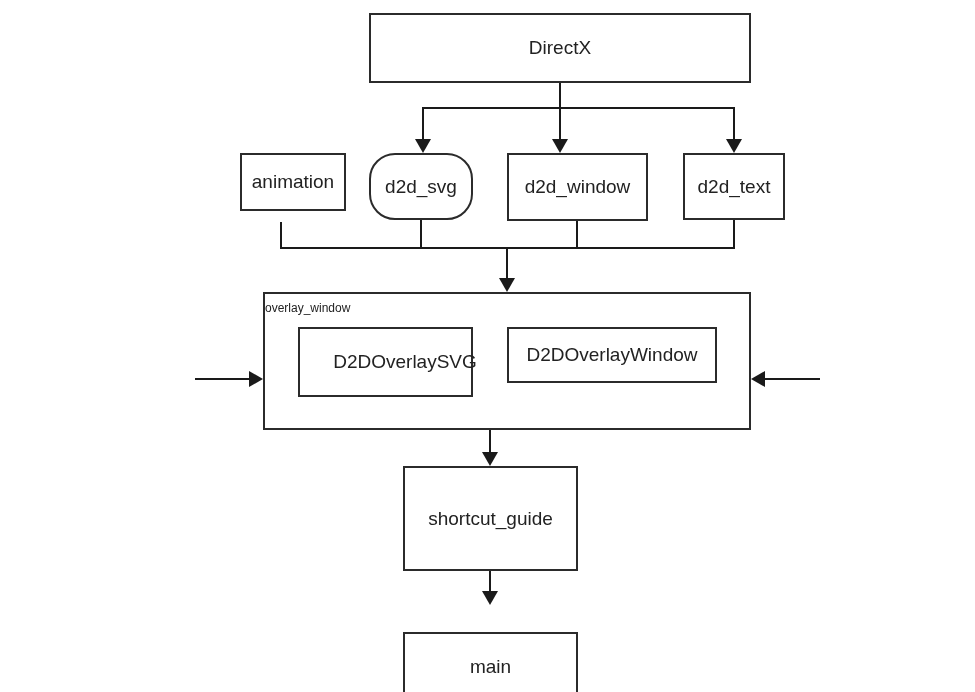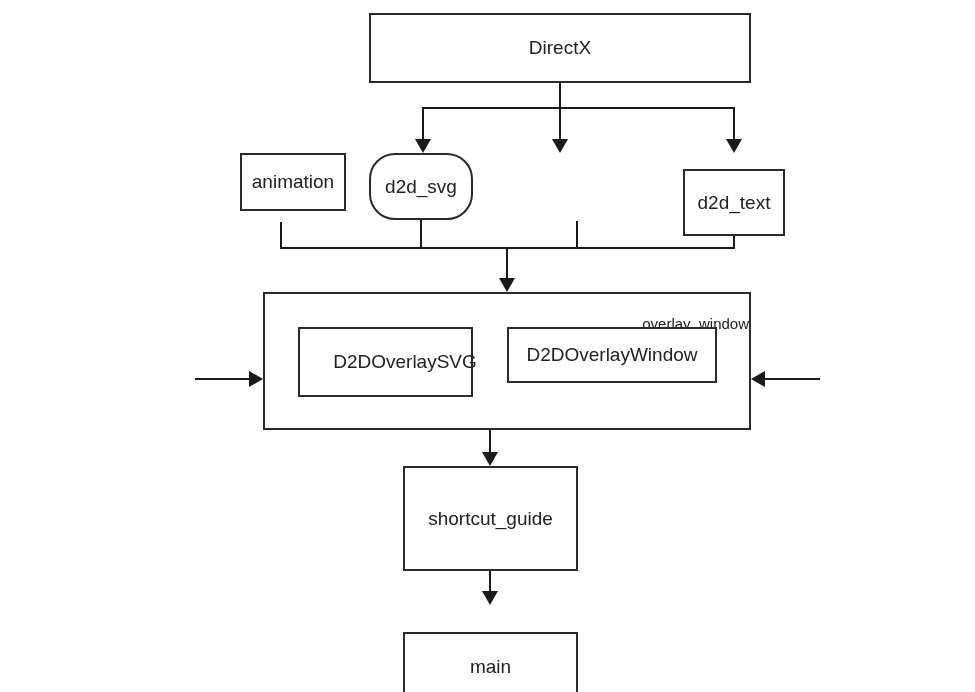--- a/index.html
+++ b/index.html
@@ -36,30 +36,30 @@
   }
   .group {
     position: absolute;
     box-sizing: border-box;
     background: transparent;
     border: 2px solid var(--box-border, #2b2b2b);
     font-size: 15px;
     color: var(--text, #222222);
   }
   .group-label {
-    text-align: right;
-    padding-top: 21px;
-    font-size: 15px;
+    text-align: left;
+    padding-top: 7px;
+    font-size: 12px;
   }
   
   #n-directx            { left: 369px; top: 13px;  width: 382px; height: 70px; }
   #n-animation          { left: 240px; top: 153px; width: 106px; height: 58px; }
   #n-d2d-svg            { left: 369px; top: 153px; width: 104px; height: 67px; border-radius: 26px; }
   #n-d2d-window         { left: 507px; top: 153px; width: 141px; height: 68px; }
-  #n-d2d-text           { left: 683px; top: 153px; width: 102px; height: 67px; margin-top: 16px; }
+  #n-d2d-text           { left: 683px; top: 153px; width: 102px; height: 67px; }
   #n-overlay-window     { left: 263px; top: 292px; width: 488px; height: 138px; }
   #n-d2d-overlay-svg    { left: 33px;  top: 33px;  width: 175px; height: 70px; padding-left: 39px; }
   #n-d2d-overlay-window { left: 242px; top: 33px;  width: 210px; height: 56px; }
   #n-tasklist-positions { left: 20px;  top: 327px; width: 175px; height: 103px; }
   #n-target-state       { left: 820px; top: 328px; width: 143px; height: 102px; }
   #n-shortcut-guide     { left: 403px; top: 466px; width: 175px; height: 105px; }
   #n-main               { left: 403px; top: 605px; width: 175px; height: 69px; margin-top: 27px; }
 
   .connectors path {
     fill: none;
@@ -109,20 +109,23 @@
   </div>
 
   <div class="node" id="n-animation">
     <span>animation</span>
   </div>
 
   <div class="node" id="n-d2d-svg">
     <span>d2d_svg</span>
   </div>
 
+  <div class="node" id="n-d2d-window">
+    <span>d2d_window</span>
+  </div>
 
   <div class="node" id="n-d2d-text">
     <span>d2d_text</span>
   </div>
 
   <div class="group" id="n-overlay-window">
     <div class="group-label">overlay_window</div>
     <div class="node" id="n-d2d-overlay-svg">
       <span>D2DOverlaySVG</span>
     </div>

